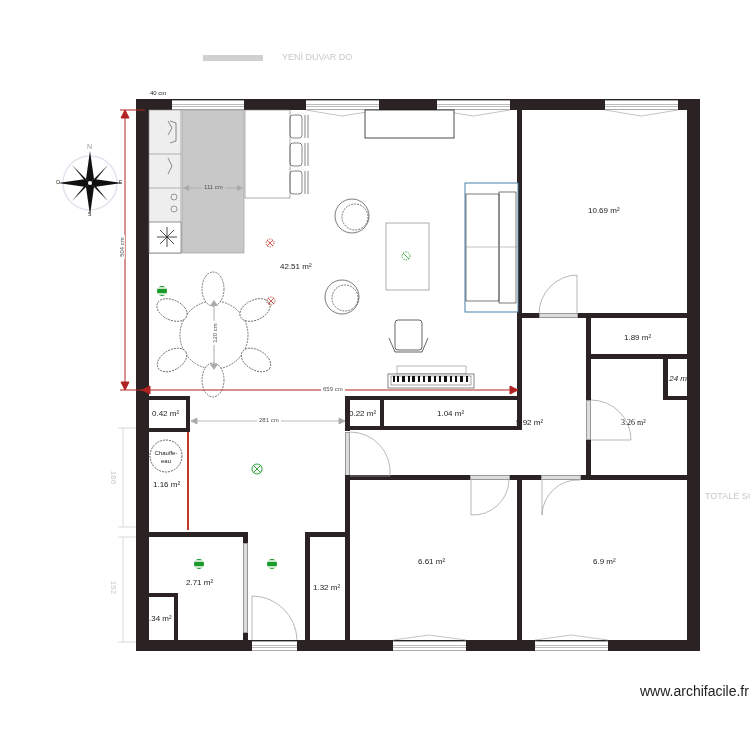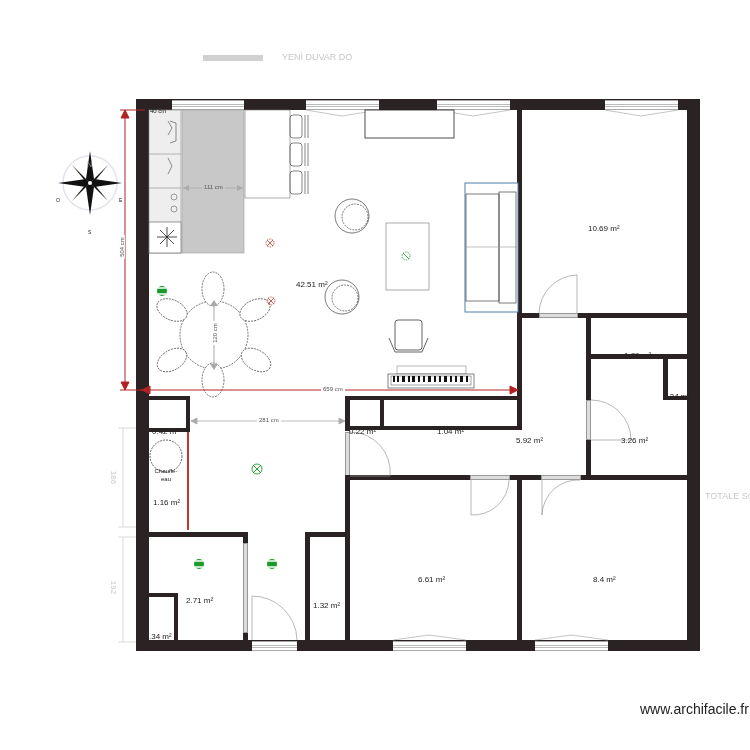--- a/index.html
+++ b/index.html
@@ -4,21 +4,21 @@
 <style>
   html,body{margin:0;padding:0;background:#fff;}
   body{width:750px;height:750px;position:relative;overflow:hidden;font-family:"Liberation Sans",sans-serif;}
   .abs{position:absolute;}
   .wall{position:absolute;background:#2b2323;}
   .iwall{position:absolute;background:#2b2323;}
   .win{position:absolute;background:#fff;border-top:1px solid #aaa;border-bottom:1px solid #aaa;}
   .win::before{content:"";position:absolute;left:0;right:0;top:35%;border-top:1px solid #bbb;}
   .win::after{content:"";position:absolute;left:0;right:0;top:65%;border-top:1px solid #bbb;}
   .vwin{position:absolute;background:#fff;border-left:1px solid #aaa;border-right:1px solid #aaa;}
-  .label{position:absolute;font-size:8px;color:#222;white-space:nowrap;margin-top:18px;}
+  .label{position:absolute;font-size:8px;color:#222;white-space:nowrap;}
   .dim{position:absolute;font-size:6px;color:#555;white-space:nowrap;background:#fff;padding:0 2px;}
   .ghost{position:absolute;font-size:9px;color:#c8c8c8;white-space:nowrap;}
   svg{position:absolute;overflow:visible;}
 </style>
 </head>
 <body>
 
 <div class="abs" style="left:203px;top:55px;width:60px;height:6px;background:#d0d0d0;"></div>
 <div class="ghost" style="left:282px;top:52px;">YENİ DUVAR DO</div>
 
@@ -277,31 +277,31 @@
 
 <div class="label" style="left:150px;top:90px;font-size:6px;">40 cm</div>
 <div class="dim" style="left:110px;top:244px;transform:rotate(-90deg);">504 cm</div>
 <div class="dim" style="left:321px;top:386px;">659 cm</div>
 <div class="dim" style="left:202px;top:184px;background:#c8c8c8;">111 cm</div>
 <div class="dim" style="left:203px;top:330px;transform:rotate(-90deg);">120 cm</div>
 <div class="dim" style="left:257px;top:417px;">281 cm</div>
 <div class="ghost" style="left:107px;top:473px;transform:rotate(90deg);font-size:8px;">186</div>
 <div class="ghost" style="left:107px;top:583px;transform:rotate(90deg);font-size:8px;">192</div>
 
-<div class="label" style="left:296px;top:262px;">42.51 m²</div>
+<div class="label" style="left:280px;top:262px;">42.51 m²</div>
 <div class="label" style="left:588px;top:206px;">10.69 m²</div>
 <div class="label" style="left:624px;top:333px;">1.89 m²</div>
 <div class="label" style="left:667px;top:374px;font-style:italic;">.24 m²</div>
-<div class="label" style="left:621px;top:418px;">3.26 m²</div>
+<div class="label" style="left:621px;top:418px;font-family:Liberation Serif, serif;">3.26 m²</div>
 <div class="label" style="left:152px;top:409px;">0.42 m²</div>
 <div class="label" style="left:152px;top:449px;width:28px;white-space:normal;text-align:center;font-size:6px;line-height:8px;">Chauffe-eau</div>
 <div class="label" style="left:153px;top:480px;">1.16 m²</div>
 <div class="label" style="left:349px;top:409px;">0.22 m²</div>
 <div class="label" style="left:437px;top:409px;">1.04 m²</div>
 <div class="label" style="left:487px;top:418px;padding-left:29px;">5.92 m²</div>
 <div class="label" style="left:186px;top:578px;">2.71 m²</div>
 <div class="label" style="left:149px;top:614px;">.34 m²</div>
 <div class="label" style="left:313px;top:583px;text-align:center;">1.32 m²</div>
 <div class="label" style="left:418px;top:557px;">6.61 m²</div>
-<div class="label" style="left:593px;top:557px;">8.4 m²</div>
+<div class="label" style="left:593px;top:557px;">6.9 m²</div>
 
 <div class="ghost" style="left:705px;top:491px;">TOTALE SC</div>
 <div class="label" style="left:640px;top:683px;font-size:14px;color:#222;">www.archifacile.fr</div>
 
 </body></html>

